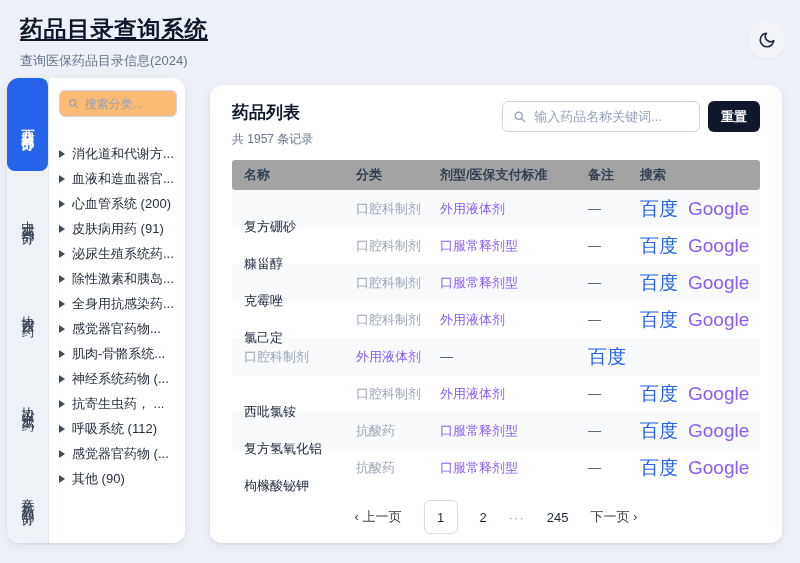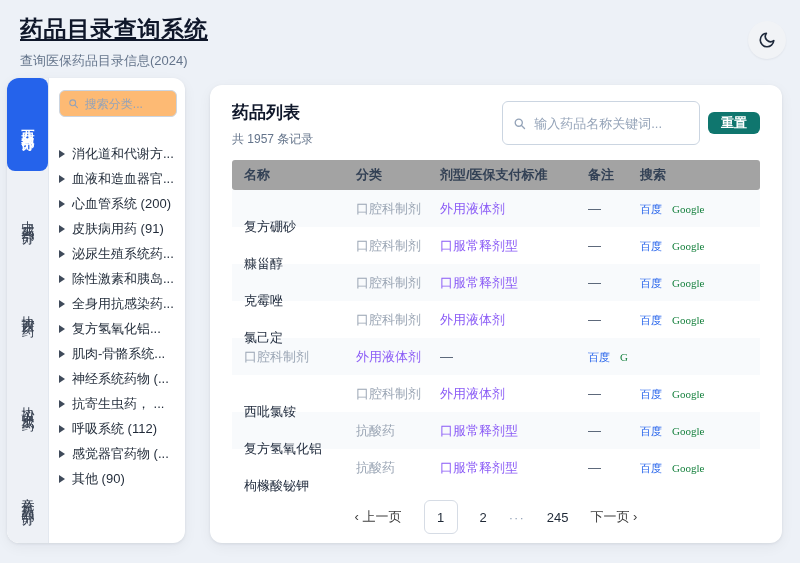--- a/index.html
+++ b/index.html
@@ -61,30 +61,30 @@
     border-bottom:4px solid transparent;
   }
   
   .main-card { flex:1; height:458px; margin-top:7px; padding:16px 22px 21px 22px; overflow:hidden; }
   .panel-head { display:flex; justify-content:space-between; align-items:flex-start; }
   .panel-title { font-size:17px; font-weight:800; color:#0f172a; }
   .record-count { margin-top:7px; font-size:12px; color:#64748b; }
   .search-row { display:flex; align-items:center; gap:8px; }
   .drug-search {
     display:flex; align-items:center; gap:8px;
-    width:198px; height:44px; border:1px solid #cbd5e1; border-radius:6px;
+    width:198px; height:31px; border:1px solid #cbd5e1; border-radius:6px;
     padding:0 10px; background:#fff;
   }
   .drug-search input {
     border:none; outline:none; width:100%; font-size:13px;
     font-family:inherit; color:#334155; background:transparent;
   }
   .drug-search input::placeholder { color:#94a3b8; }
   .reset-btn {
-    height:22px; padding:0 13px; background:#0f766e; color:#fff;
+    height:31px; padding:0 13px; background:#0f172a; color:#fff;
     border:none; border-radius:6px; font-size:13px; font-weight:bold;
     font-family:inherit; cursor:pointer;
   }
   
   .table { margin-top:12px; }
   .thead, .trow {
     display:grid;
     grid-template-columns:112px 84px 148px 52px 1fr;
     align-items:center;
   }
@@ -92,23 +92,23 @@
     height:30px; background:#a3a3a3; border-radius:3px;
     font-size:13px; font-weight:bold; color:#334155;
   }
   .trow { height:37px; font-size:13px; }
   .trow:nth-child(odd) { background:#f8fafc; }
   .cell { padding-left:12px; overflow:hidden; white-space:nowrap; }
   .c-name { color:#1e293b;margin-top:37px; }
   .c-cat { color:#9aa5b4; }
   .c-form { color:#8b5cf6; }
   .c-note { color:#475569; }
-  .lk { text-decoration:none; font-size:11px; cursor:pointer;font-family:Liberation Serif, serif; }
+  .lk { text-decoration:none; font-size:19px; cursor:pointer; }
   .lk-baidu { color:#2563eb; margin-right:10px; }
-  .lk-google { color:#15803d; }
+  .lk-google { color:#8b5cf6; }
   
   .pagination {
     margin-top:14px; display:flex; align-items:center; justify-content:center;
     gap:22px; font-size:13px; color:#334155;
   }
   .pg-prev, .pg-next { color:#404040; cursor:pointer; }
   .pg-num { cursor:pointer; color:#1f2937; }
   .pg-num.active {
     width:34px; height:34px; display:flex; align-items:center; justify-content:center;
     border:1px solid #d6dce5; border-radius:6px; background:#fff;
@@ -170,21 +170,21 @@
         <li class="cat-item">
             <span class="tri"></span>
             <span>除性激素和胰岛...</span>
           </li>
         <li class="cat-item">
             <span class="tri"></span>
             <span>全身用抗感染药...</span>
           </li>
         <li class="cat-item">
             <span class="tri"></span>
-            <span>复方氢氧化铝...</span>
+            <span>感觉器官药物...</span>
           </li>
         <li class="cat-item">
             <span class="tri"></span>
             <span>肌肉-骨骼系统...</span>
           </li>
         <li class="cat-item">
             <span class="tri"></span>
             <span>神经系统药物 (...</span>
           </li>
         <li class="cat-item">

